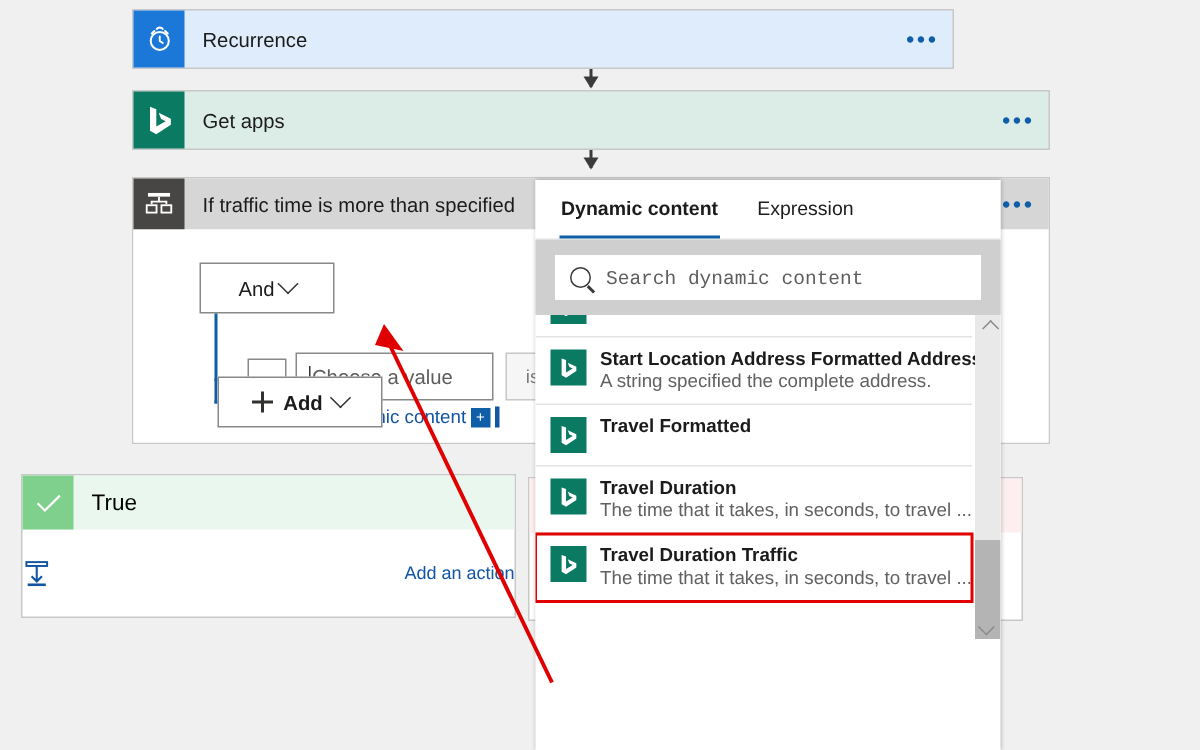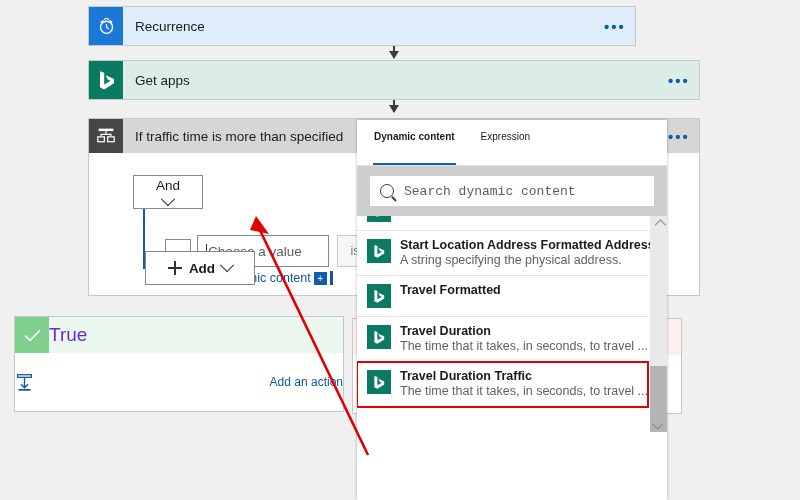--- a/index.html
+++ b/index.html
@@ -32,21 +32,21 @@
   #conn2{top:100px;height:12px;}
 
   
   #condcard{position:absolute;left:88px;top:118px;width:612px;height:178px;background:#ffffff;border:1px solid #c8c8c8;box-sizing:border-box;}
   #condhead{position:absolute;left:0;top:0;height:34px;width:100%;background:#d6d6d6;display:flex;align-items:center;}
   #condhead .card-icon{background:#484644;height:34px;}
   #condhead .card-title{font-size:13.5px;}
   .cond-body{position:absolute;top:34px;left:0;right:0;bottom:0;background:#fff;}
 
   .btn-outline{position:absolute;border:1px solid #8a8886;background:#fff;display:flex;align-items:center;justify-content:center;box-sizing:border-box;font-size:13.5px;color:#1b1b1b;}
-  #andbtn{left:44px;top:22px;width:70px;height:34px;gap:4px;flex-direction:column;}
+  #andbtn{left:44px;top:22px;width:90px;height:34px;gap:4px;}
   .chev{display:inline-block;width:9px;height:9px;border-right:1.6px solid #323130;border-bottom:1.6px solid #323130;transform:rotate(45deg) translate(-2px,-2px);}
   #addbtn{left:56px;top:98px;width:110px;height:34px;gap:7px;font-weight:bold;}
   .plus{position:relative;width:14px;height:14px;}
   .plus::before,.plus::after{content:"";position:absolute;background:#323130;}
   .plus::before{left:0;top:6px;width:14px;height:1.8px;}
   .plus::after{top:0;left:6px;height:14px;width:1.8px;}
 
   
   .tree{position:absolute;background:#0f5ea8;}
   #tv{left:54px;top:56px;width:1.6px;height:60px;}
@@ -60,34 +60,34 @@
   #isbox{position:absolute;left:248px;top:82px;width:36px;height:32px;border:1px solid #c8c8c8;background:#f6f6f6;box-sizing:border-box;display:flex;align-items:center;justify-content:center;font-size:12.5px;color:#7a7a7a;}
 
   #adddyn{position:absolute;left:105px;top:118px;font-size:12.5px;color:#1256a3;display:flex;align-items:center;gap:3px;white-space:nowrap;}
   #adddyn .plusbadge{width:13px;height:13px;background:#0f5ea8;color:#fff;font-size:10px;line-height:13px;text-align:center;display:inline-block;}
   #adddyn .textcaret{width:3px;height:14px;background:#1256a3;display:inline-block;}
 
   
   #truecard{position:absolute;left:14px;top:316px;width:330px;height:96px;background:#fff;border:1px solid #c8c8c8;box-sizing:border-box;}
   #truehead{height:36px;display:flex;align-items:center;background:#e9f7ee;}
   #truehead .tick{width:34px;height:36px;background:#7ed08c;display:flex;align-items:center;justify-content:center;}
-  #truehead .lbl{padding-left:0;font-size:19px;color:#6d28d9;}
+  #truehead .lbl{padding-left:12px;font-size:15px;color:#000000;}
   #addaction{position:absolute;left:0;right:0;top:36px;bottom:0;display:flex;align-items:center;justify-content:space-between;gap:8px;color:#1256a3;font-size:12px;}
 
   
   #falsecard{position:absolute;left:352px;top:318px;width:330px;height:96px;background:#fff;border:1px solid #c8c8c8;box-sizing:border-box;}
   #falsehead{height:36px;background:#fdeef0;}
 
   
   #dynpanel{position:absolute;left:357px;top:120px;width:310px;height:380px;background:#fff;box-shadow:0 0 3px rgba(0,0,0,.28);box-sizing:border-box;}
   #dynheader{background:#005ba1;color:#fff;padding:12px 14px 13px 14px;display:flex;align-items:flex-start;}
   #dynheader .htxt{font-size:13px;line-height:18px;flex:1;padding-right:8px;}
   #hidebtn{font-size:13px;color:#fff;padding-top:1px;white-space:nowrap;}
   #tabs{display:flex;gap:24px;padding:0 16px;border-bottom:1px solid #e1e1e1;background:#fff;}
-  .tab{font-size:10px;padding:11px 1px 21px 1px;color:#1b1b1b;}
+  .tab{font-size:13px;padding:11px 1px 11px 1px;color:#1b1b1b;}
   .tab.active{font-weight:bold;border-bottom:2px solid #0f5ea8;}
   #searchwrap{background:#cfcfcf;padding:10px 13px;font-family:Liberation Mono, monospace;}
   #searchbox{background:#fff;height:30px;display:flex;align-items:center;padding:0 10px;gap:10px;font-size:13px;color:#5d5d5d;box-sizing:border-box;}
   .magnifier{width:12px;height:12px;border:1.6px solid #3b3b3b;border-radius:50%;position:relative;flex:0 0 12px;}
   .magnifier::after{content:"";position:absolute;width:1.6px;height:6px;background:#3b3b3b;right:-2px;bottom:-5px;transform:rotate(-45deg);}
 
   #listwrap{position:relative;height:216px;overflow:hidden;background:#fff;}
   #list{position:absolute;left:0;top:-26px;width:291px;}
   .item{display:flex;padding:7px 0 8px 10px;border-bottom:1px solid #e3e3e3;box-sizing:border-box;position:relative;}
   .item .bicon{width:24px;height:24px;flex:0 0 24px;background:#0a7a62;display:flex;align-items:center;justify-content:center;margin-top:1px;}
@@ -244,21 +244,21 @@
         </div>
 
         <div class="item">
           <span class="bicon">
             <svg width="12" height="15" viewBox="0 0 17 21" class="bsvg">
                 <path d="M2 1.2l4.2 1.6v11.6l6.3-3.6-3.1-1.5-1.6-4.1 8.1 3.9v4.1L6.2 19.5 2 17.2z" fill="#fff"></path>
               </svg>
           </span>
           <span class="txt">
             <div class="name">Start Location Address Formatted Address</div>
-            <div class="desc">A string specifying the physical address.</div>
+            <div class="desc">A string specified the complete address.</div>
           </span>
         </div>
 
         <div class="item">
           <span class="bicon">
             <svg width="12" height="15" viewBox="0 0 17 21" class="bsvg">
                 <path d="M2 1.2l4.2 1.6v11.6l6.3-3.6-3.1-1.5-1.6-4.1 8.1 3.9v4.1L6.2 19.5 2 17.2z" fill="#fff"></path>
               </svg>
           </span>
           <span class="txt">

